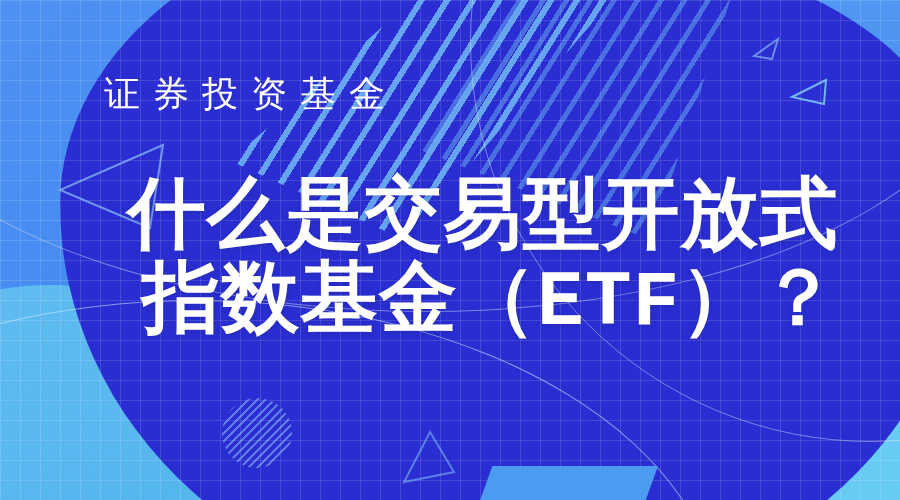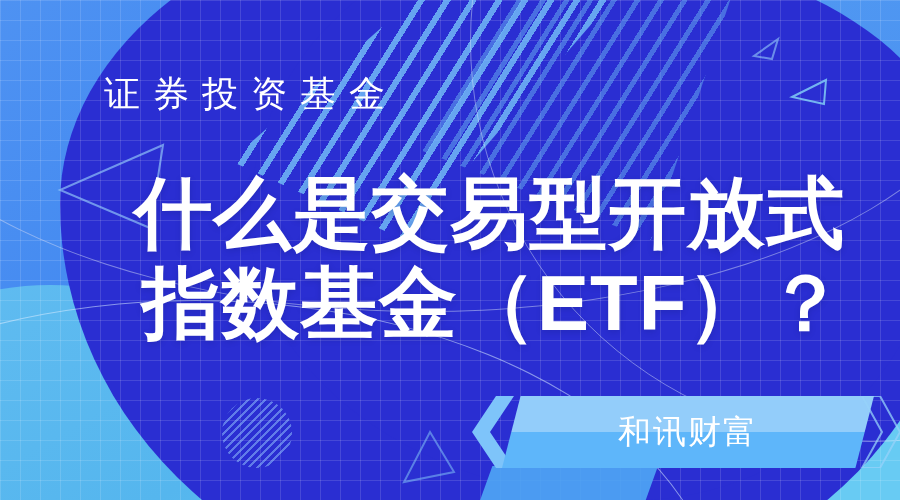--- a/index.html
+++ b/index.html
@@ -176,20 +176,21 @@
     font-weight: 700;
     line-height: 90px;
     letter-spacing: 1px;
     white-space: nowrap;
     text-shadow: 0 2px 6px rgba(10,20,90,.18);
     text-align: right;
   }
   .title .line2 {
     display: block;
     padding-left: 30px;
+    font-family: Liberation Mono, monospace;
   }
 
   
   .ribbon-wrap {
     position: absolute;
     left: 470px;
     top: 392px;
     width: 430px;
     height: 80px;
   }
@@ -291,28 +292,14 @@
 
   <div class="subtitle">证券投资基金</div>
 
   <div class="title">
     <span class="line1">什么是交易型开放式</span>
     <span class="line2">指数基金（ETF）？</span>
   </div>
 
   <div class="accent-pg"></div>
 
-  <div class="ribbon-wrap">
-    <div class="chev">
-      <svg width="46" height="72" viewBox="0 0 46 72">
-        <polygon points="44,0 20,36 44,72 26,72 2,36 26,0" fill="#7ec4fa"></polygon>
-      </svg>
-    </div>
-    <div class="ribbon"></div>
-    <div class="ribbon-edge">
-      <svg width="44" height="72" viewBox="0 0 44 72">
-        <polygon points="4,0 22,0 42,36 22,72 4,72 24,36" fill="none" stroke="rgba(150,210,250,.75)" stroke-width="2"></polygon>
-      </svg>
-    </div>
-    <div class="ribbon-label">和讯财富</div>
-  </div>
 
 </div>
 
 </body></html>

